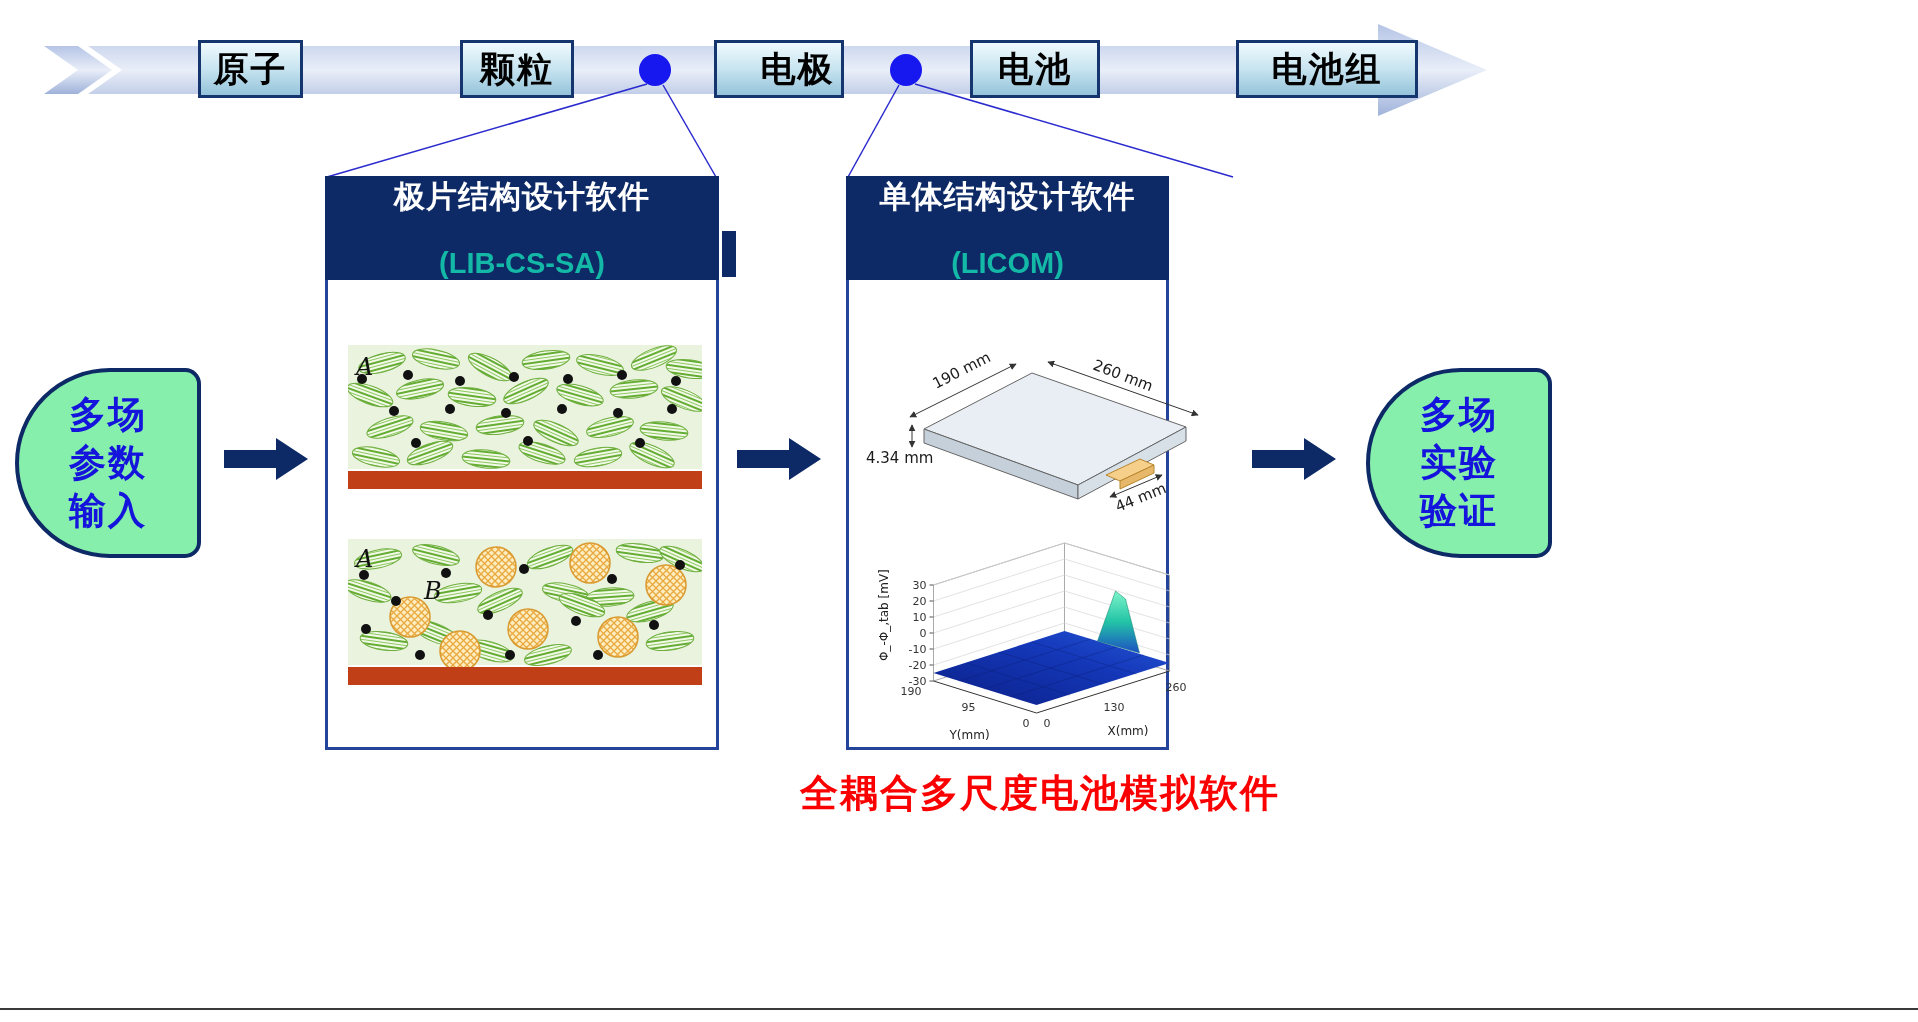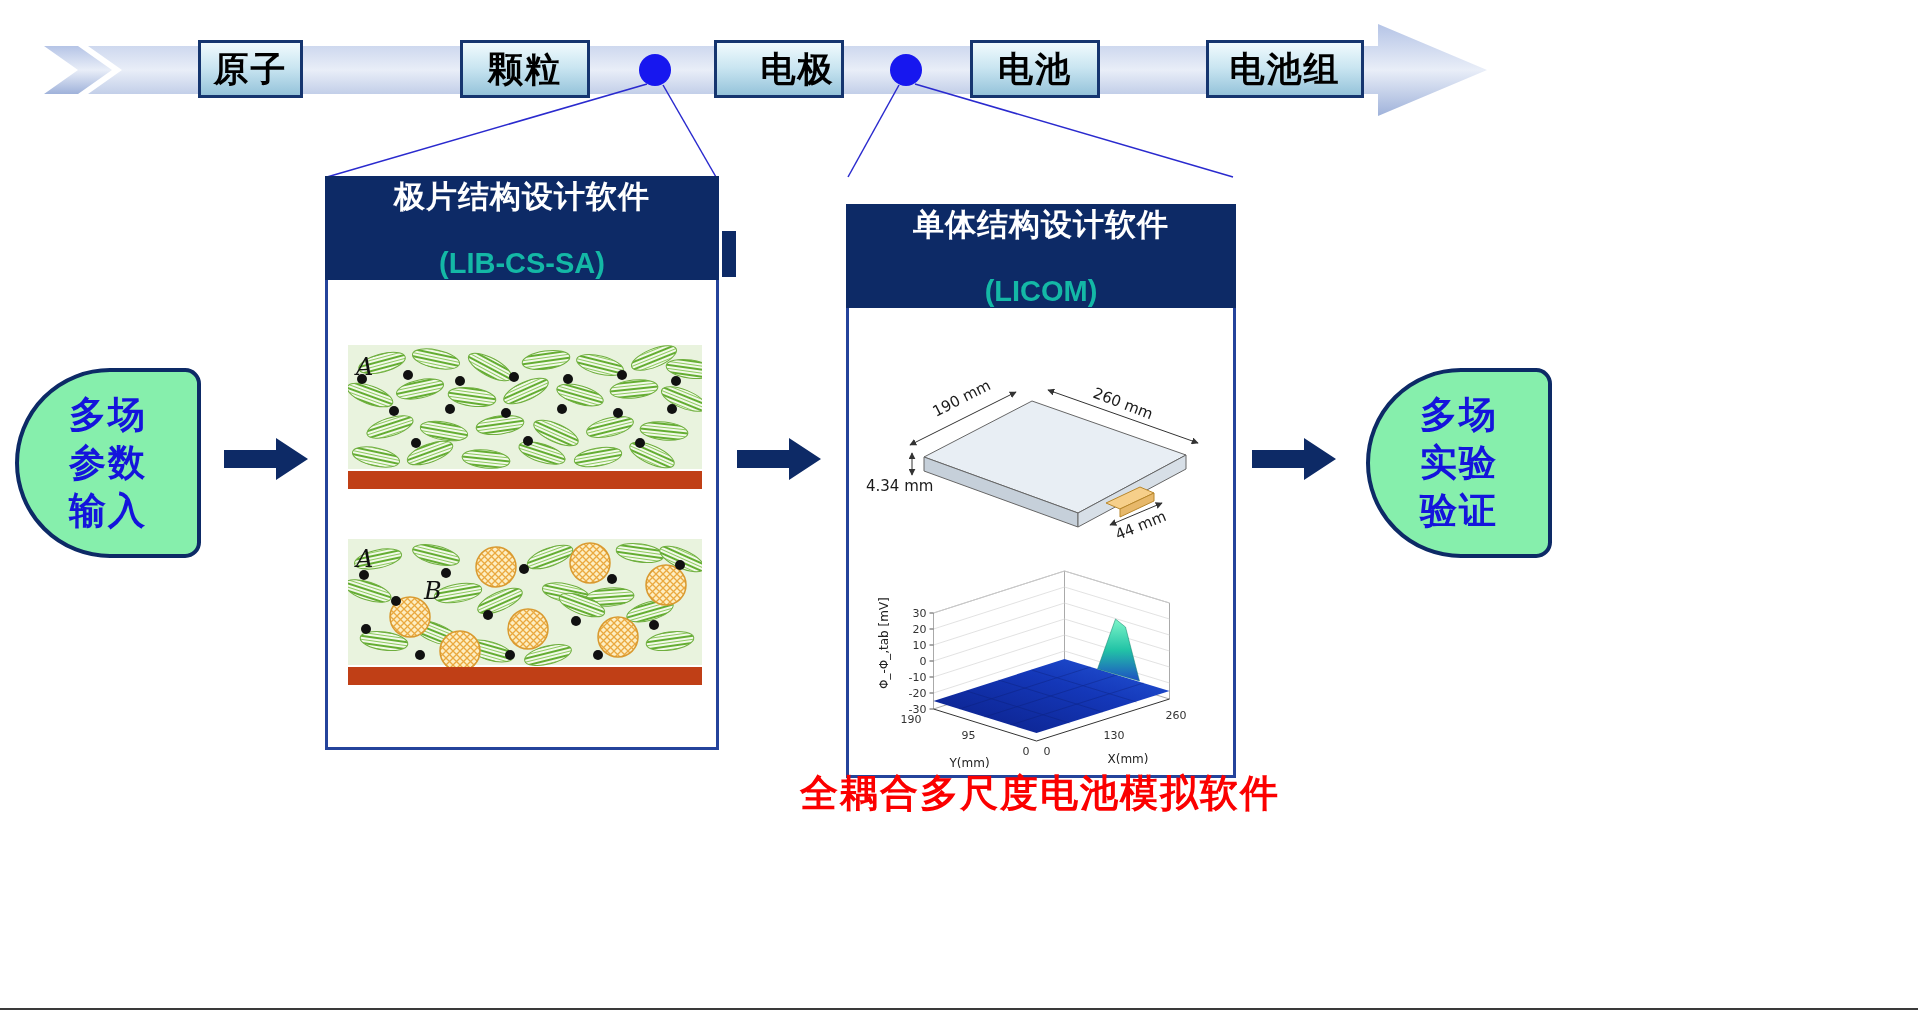--- a/index.html
+++ b/index.html
@@ -71,30 +71,30 @@
       <line x1="899" y1="85" x2="848" y2="177"></line>
       <line x1="915" y1="84" x2="1233" y2="177"></line>
     </g>
     <circle cx="655" cy="70" r="16" fill="#1717ef"></circle>
     <circle cx="906" cy="70" r="16" fill="#1717ef"></circle>
   </svg>
 
   <div class="stage-box" style="left:198px;width:105px;">
     <span>原子</span>
   </div>
-  <div class="stage-box" style="left:460px;width:130px;">
+  <div class="stage-box" style="left:460px;width:114px;">
     <span>颗粒</span>
   </div>
   <div class="stage-box" style="left:714px;width:130px;padding-left:37px;">
     <span>电极</span>
   </div>
   <div class="stage-box" style="left:970px;width:130px;justify-content:center;">
     <span>电池</span>
   </div>
-  <div class="stage-box" style="left:1206px;width:158px;">
+  <div class="stage-box" style="left:1236px;width:182px;">
     <span>电池组</span>
   </div>
 
   <div class="side-shape" style="left:15px;">
     <div>多场</div>
     <div>参数</div>
     <div>输入</div>
   </div>
 
   <div class="side-shape" style="left:1366px;">
@@ -234,21 +234,21 @@
           <circle cx="162" cy="116" r="5"></circle>
           <circle cx="250" cy="116" r="5"></circle>
         <circle cx="18" cy="90" r="5"></circle>
       </g>
       <rect x="0" y="128" width="354" height="18" fill="#c03f16"></rect>
       <text x="8" y="28" class="micro-label">A</text>
       <text x="76" y="60" class="micro-label">B</text>
     </svg>
   </div>
 
-  <div class="panel" style="left:846px;top:176px;width:390px;margin-top:28px;">
+  <div class="panel" style="left:846px;top:176px;width:323px;">
     <div class="panel-header">
       <div class="panel-title">单体结构设计软件</div>
       <div class="panel-subtitle">(LICOM)</div>
     </div>
 
     <svg style="position:absolute;left:15px;top:128px;" width="360" height="215" viewBox="0 0 360 215">
       <defs>
         <marker id="arr" viewBox="0 0 10 10" refX="9" refY="5" markerWidth="7" markerHeight="7" orient="auto-start-reverse">
           <path d="M0,0 L10,5 L0,10 z" fill="#333"></path>
         </marker>

